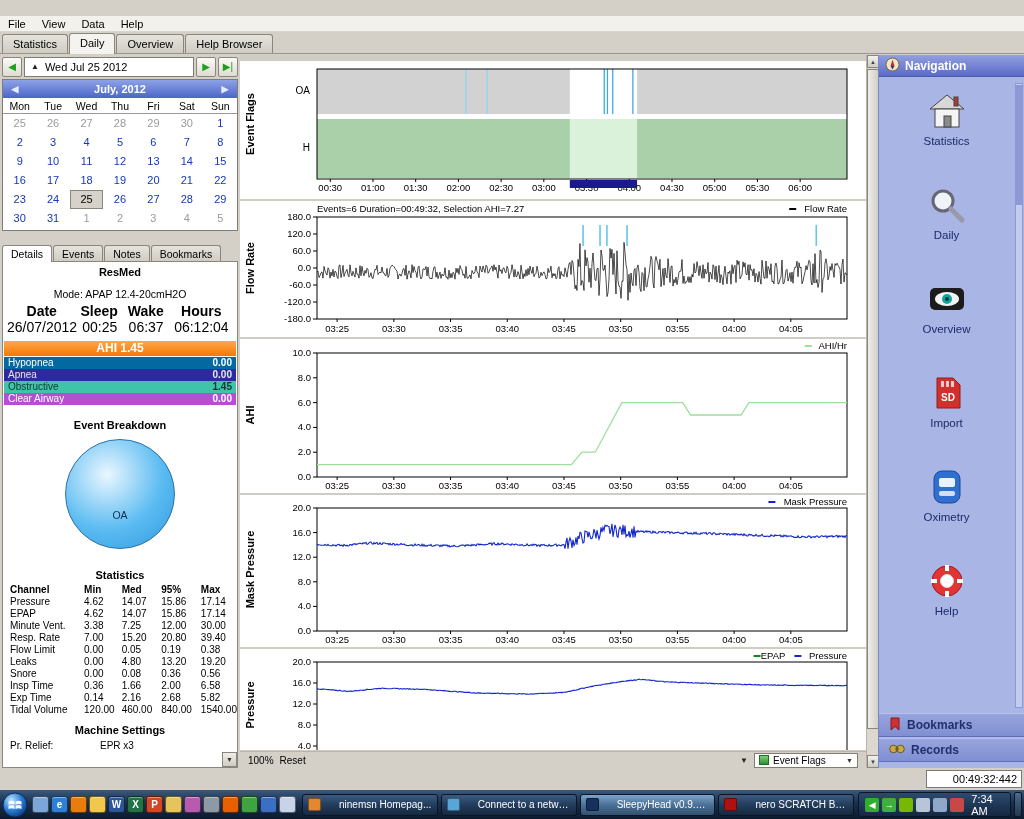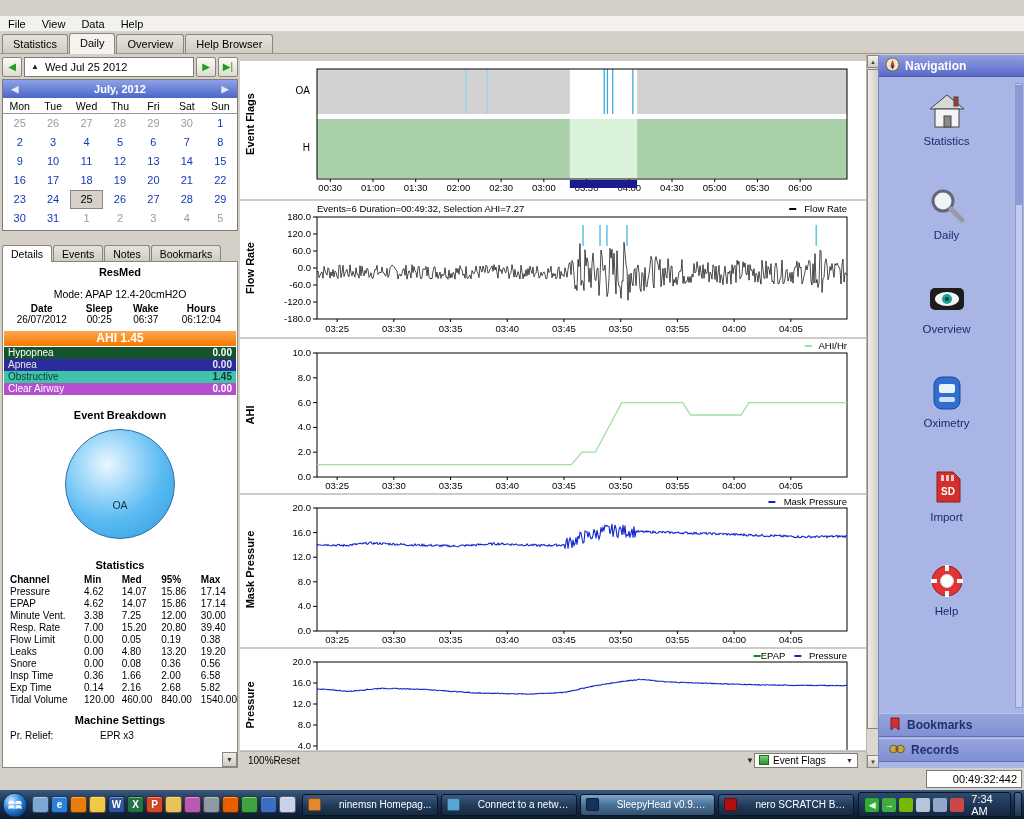--- a/index.html
+++ b/index.html
@@ -54,21 +54,21 @@
 
   .panel-tabs { position:absolute; top:188px; left:2px; right:2px; height:19px; display:flex; align-items:flex-end; border-bottom:1px solid #8a867e; }
   .ptab { padding:2px 8px 1px; margin-right:1px; font-size:10.5px; border:1px solid #8a867e; border-bottom:none;
     border-radius:3px 3px 0 0; background:linear-gradient(#e6e3dc,#cfccc4); }
   .ptab.active { background:#fff; position:relative; top:1px; padding-bottom:2px; }
 
   .details { position:absolute; top:207px; left:2px; right:2px; bottom:0; background:#fff; border:1px solid #8a867e; border-top:none; overflow:hidden; }
   .d-head { font-weight:bold; text-align:center; font-size:11px; }
   .d-sub { text-align:center; font-size:10.5px; }
   .sess-row { display:flex; padding:0 4px; }
-  .sess-cell { font-size:10px; text-align:center; }
+  .sess-cell { font-size:14px; text-align:center; }
   .sess-row .sess-cell:nth-child(1){width:70px;} .sess-row .sess-cell:nth-child(2){width:46px;}
   .sess-row .sess-cell:nth-child(3){width:48px;} .sess-row .sess-cell:nth-child(4){width:64px;}
   .sess-row.hdr { font-weight:bold; }
   .ahi-bar { margin:6px 1px 1px; height:15px; line-height:15px; text-align:center; font-weight:bold; font-size:12px;
     color:#fff; background:linear-gradient(#ffa64d,#f57900); }
   .ev-row { display:flex; justify-content:space-between; height:12px; line-height:12px; font-size:10px; padding:0 4px; margin:0 1px; }
   .pie-wrap { position:relative; height:124px; margin-top:6px; }
   .pie { position:absolute; left:50%; top:2px; transform:translateX(-50%); width:110px; height:110px; border-radius:50%;
     background:radial-gradient(circle at 38% 32%, #eaf7ff, #5cbcf2 55%, #2d99dd); border:1px solid #2a6fa8; }
   .pie-label { position:absolute; left:50%; top:72px; transform:translateX(-50%); font-size:10.5px; color:#10304e; }
@@ -80,21 +80,21 @@
   .stats-table tr.hd td { font-weight:bold; }
   .ms-row { display:flex; font-size:10px; padding:0 7px; height:12px; line-height:12px; }
   .ms-row span:first-child { width:90px; }
   .scrolldown-btn { position:absolute; right:0; bottom:0; width:15px; height:15px; background:linear-gradient(#f0eee8,#cfccc4);
     border:1px solid #8a867e; font-size:7px; text-align:center; line-height:13px; color:#333; }
 
   
   .charts-area { position:absolute; left:240px; top:0; width:626px; height:713px; background:#cfccc4; }
   .chart { position:absolute; left:0; width:626px; background:#fff; }
   .charts-bottombar { position:absolute; left:0; top:696px; width:626px; height:17px; background:#d4d0c8;
-    display:flex; align-items:center; font-size:10px; padding:0 8px; gap:0; border-top:1px solid #b8b4ac; }
+    display:flex; align-items:center; font-size:10px; padding:0 8px; gap:6px; border-top:1px solid #b8b4ac; }
   .charts-bottombar .spacer { flex:1; }
   .combo { display:flex; align-items:center; gap:4px; background:#fff; border:1px solid #7f7c74; height:15px; padding:0 4px; font-size:10px; width:104px; }
   .combo .combo-icon { width:10px; height:10px; background:linear-gradient(#7fd07f,#2d8f2d); border:1px solid #1d6e1d; }
   .combo .combo-arrow { margin-left:auto; font-size:7px; color:#333; }
   .collapse-arrow { font-size:8px; color:#222; }
 
   .charts-scrollbar { position:absolute; left:866px; top:55px; width:12px; height:713px; background:#dcd8d0; border-left:1px solid #b8b4ac; }
   .sb-arrow { position:absolute; left:0; width:12px; height:13px; background:linear-gradient(#f4f2ee,#cfccc4); border:1px solid #8a867e;
     font-size:6px; text-align:center; line-height:12px; color:#444; }
   .sb-thumb { position:absolute; left:0; top:14px; width:12px; height:660px; background:linear-gradient(90deg,#efede8,#d2cfc7); border:1px solid #8a867e; }
@@ -251,21 +251,21 @@
             <div class="sess-cell">Hours</div>
           </div>
         <div class="sess-row" id="session-values">
             <div class="sess-cell">26/07/2012</div>
             <div class="sess-cell">00:25</div>
             <div class="sess-cell">06:37</div>
             <div class="sess-cell">06:12:04</div>
           </div>
         <div class="ahi-bar">AHI 1.45</div>
         <div id="event-rows">
-            <div class="ev-row" style="background: #14532d; color: rgb(255, 255, 255);">
+            <div class="ev-row" style="background: #0369a1; color: rgb(255, 255, 255);">
               <span>Hypopnea</span>
               <span style="font-weight: bold;">0.00</span>
             </div>
             <div class="ev-row" style="background: rgb(43, 43, 158); color: rgb(232, 232, 232);">
               <span>Apnea</span>
               <span style="font-weight: bold;">0.00</span>
             </div>
             <div class="ev-row" style="background: rgb(63, 196, 169); color: rgb(12, 58, 48);">
               <span>Obstructive</span>
               <span style="font-weight: bold;">1.45</span>
@@ -610,38 +610,38 @@
                 <ellipse cx="20" cy="19" rx="12" ry="7" fill="#f4f4f4"></ellipse>
                 <circle cx="20" cy="19" r="5" fill="#12a5a0"></circle>
                 <circle cx="20" cy="19" r="2" fill="#063f3c"></circle>
               </svg>
             </span>
             <span class="nav-label">Overview</span>
           </div>
           <div class="nav-item">
             <span class="nav-icon">
               <svg width="40" height="38" viewBox="0 0 40 38">
-                <rect x="7" y="3" width="26" height="32" rx="8" fill="#2f6fd0" stroke="#1a4a9a"></rect>
-                <rect x="12" y="10" width="16" height="9" rx="2" fill="#eaf2ff"></rect>
-                <rect x="12" y="23" width="16" height="5" rx="2" fill="#cfe0f8"></rect>
-              </svg>
-            </span>
-            <span class="nav-label">Oximetry</span>
-          </div>
-          <div class="nav-item">
-            <span class="nav-icon">
-              <svg width="40" height="38" viewBox="0 0 40 38">
                 <path d="M10 4 h16 l7 7 v23 h-23 z" fill="#d2302c" stroke="#8e1f1c"></path>
                 <rect x="14" y="7" width="3" height="6" fill="#f2c9c8"></rect>
                 <rect x="19" y="7" width="3" height="6" fill="#f2c9c8"></rect>
                 <rect x="24" y="7" width="3" height="6" fill="#f2c9c8"></rect>
                 <text x="21" y="27" font-size="10" font-weight="bold" fill="#fff" text-anchor="middle">SD</text>
               </svg>
             </span>
             <span class="nav-label">Import</span>
+          </div>
+          <div class="nav-item">
+            <span class="nav-icon">
+              <svg width="40" height="38" viewBox="0 0 40 38">
+                <rect x="7" y="3" width="26" height="32" rx="8" fill="#2f6fd0" stroke="#1a4a9a"></rect>
+                <rect x="12" y="10" width="16" height="9" rx="2" fill="#eaf2ff"></rect>
+                <rect x="12" y="23" width="16" height="5" rx="2" fill="#cfe0f8"></rect>
+              </svg>
+            </span>
+            <span class="nav-label">Oximetry</span>
           </div>
           <div class="nav-item">
             <span class="nav-icon">
               <svg width="40" height="38" viewBox="0 0 40 38">
                 <circle cx="20" cy="19" r="15" fill="#e23434" stroke="#a01818"></circle>
                 <circle cx="20" cy="19" r="6.5" fill="#fff" stroke="#d8d8d8"></circle>
                 <g stroke="#fff" stroke-width="4">
                   <line x1="20" y1="3" x2="20" y2="9"></line>
                   <line x1="20" y1="29" x2="20" y2="35"></line>
                   <line x1="4" y1="19" x2="10" y2="19"></line>

